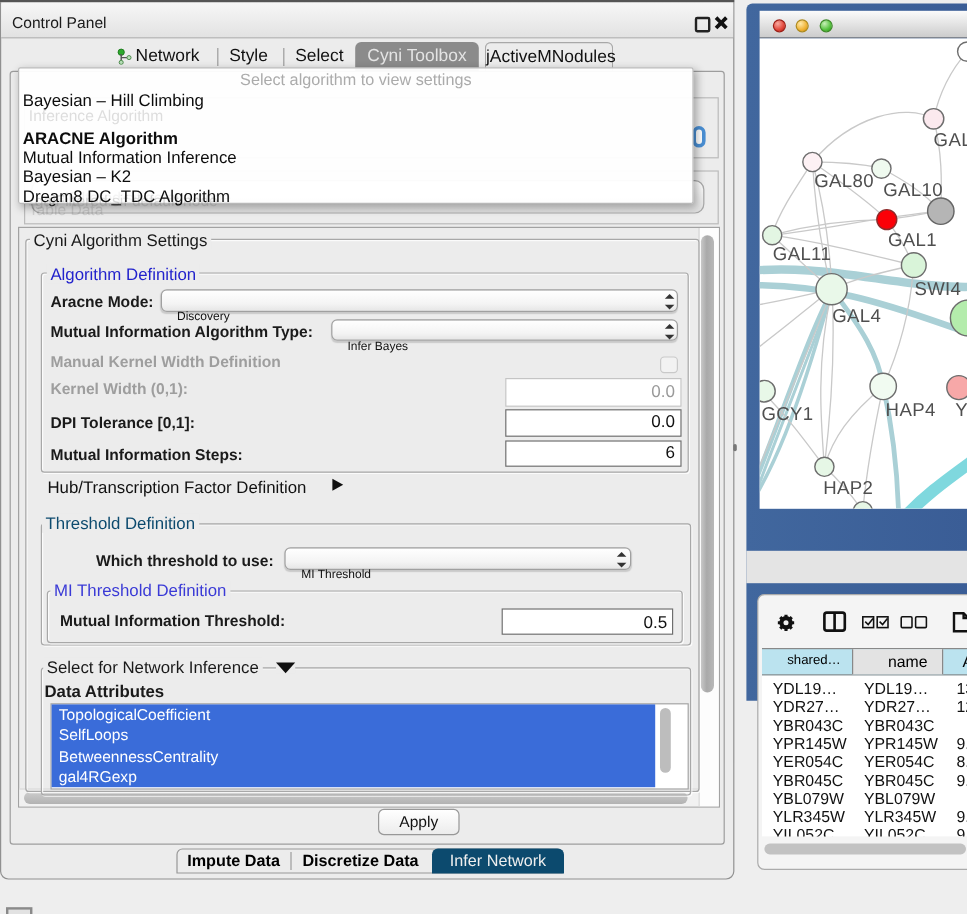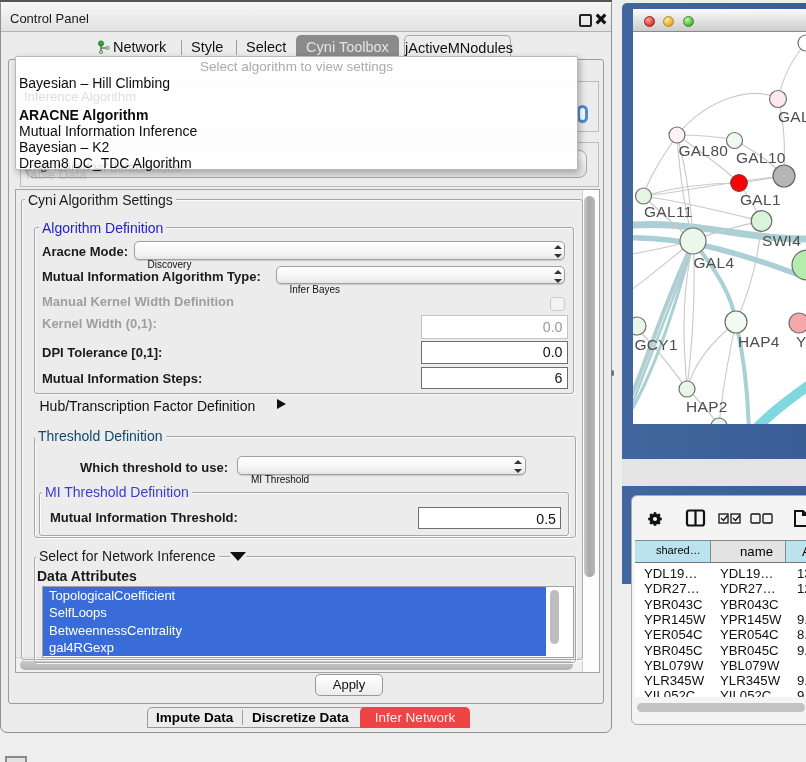--- a/index.html
+++ b/index.html
@@ -43,21 +43,21 @@
 
 .fld{position:absolute;background:#fff;border:1px solid #6e6e6e;box-sizing:border-box;font-size:14.2px;color:#111;text-align:right;padding:2.5px 4px 0 0;}
 .fldd{position:absolute;background:#ffffff;border:1px solid #c4c4c4;box-sizing:border-box;font-size:14.2px;color:#9a9a9a;text-align:right;padding:2.5px 4px 0 0;}
 
 #dlist{left:43px;top:587px;width:503px;height:69px;background:#3a6cd9;overflow:hidden;}
 #dlist div{font-size:13px;color:#fff;padding-left:6px;height:17.4px;line-height:17.4px;}
 
 #apply{left:271px;top:674px;width:66px;height:20px;border:1px solid #989898;border-radius:5px;background:linear-gradient(#ffffff,#ececec);font-size:13px;color:#111;text-align:center;line-height:20px;margin-left:44px;}
 
 #btabs{left:147px;top:707px;width:322px;height:21px;border:1px solid #989898;border-radius:5px 5px 0 0;box-sizing:border-box;}
-#btInfer{position:absolute;left:212px;top:-1px;width:110px;height:21px;background:#ef4444;border-radius:5px 5px 0 0;color:#efefef;font-size:13.5px;text-align:center;line-height:21px;}
+#btInfer{position:absolute;left:212px;top:-1px;width:110px;height:21px;background:#0c4a6e;border-radius:5px 5px 0 0;color:#efefef;font-size:13.5px;text-align:center;line-height:21px;}
 
 #popup{left:15px;top:56px;width:563px;height:113.5px;background:rgba(255,255,255,0.95);border:1px solid #b9b9b9;border-radius:2px;box-shadow:2px 3px 7px rgba(0,0,0,0.3);box-sizing:border-box;}
 #popup .hd{position:absolute;left:0;right:0;top:2px;text-align:center;font-size:13.5px;color:#ababab;}
 #popup .it{position:absolute;left:3px;font-size:14px;color:#0c0c0c;white-space:nowrap;}
 .ghost{position:absolute;font-size:13px;color:rgba(90,90,90,0.20);white-space:nowrap;text-align:right;}
 
 #net{left:622px;top:3px;width:184px;height:581px;background:linear-gradient(90deg,#41679e,#3a5d96);border-radius:5px 0 0 0;}
 #nettitle{position:absolute;left:11px;top:6px;right:0;height:22px;background:linear-gradient(#fbfbfb,#cccccc);border-bottom:1px solid #8a8a8a;}
 .tl{position:absolute;top:12.5px;width:11px;height:11px;border-radius:50%;box-sizing:border-box;}
 #netcanvas{position:absolute;left:11px;top:29px;width:173px;height:392px;background:#fff;overflow:hidden;}

